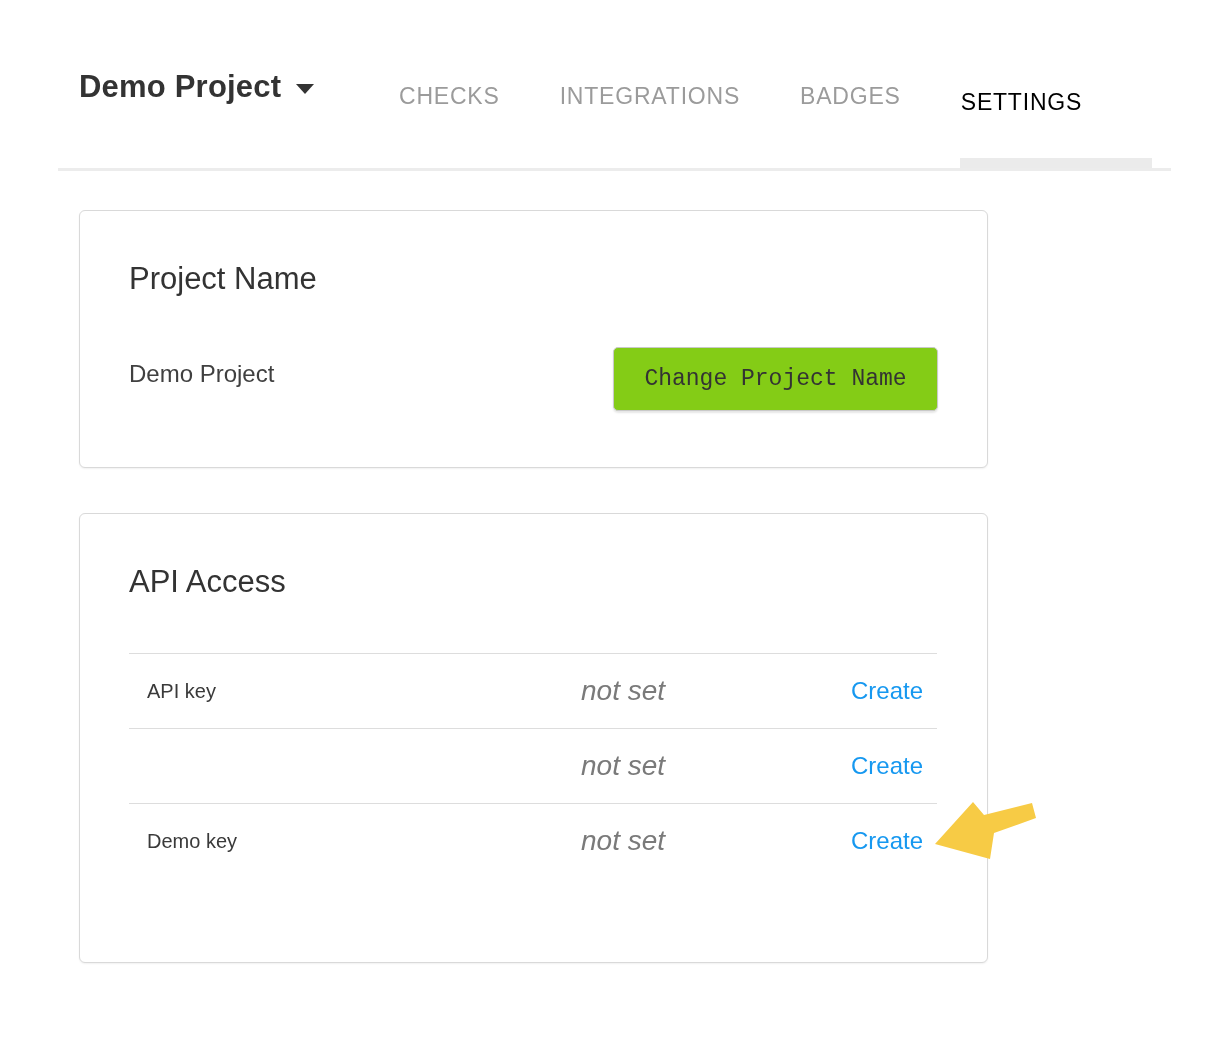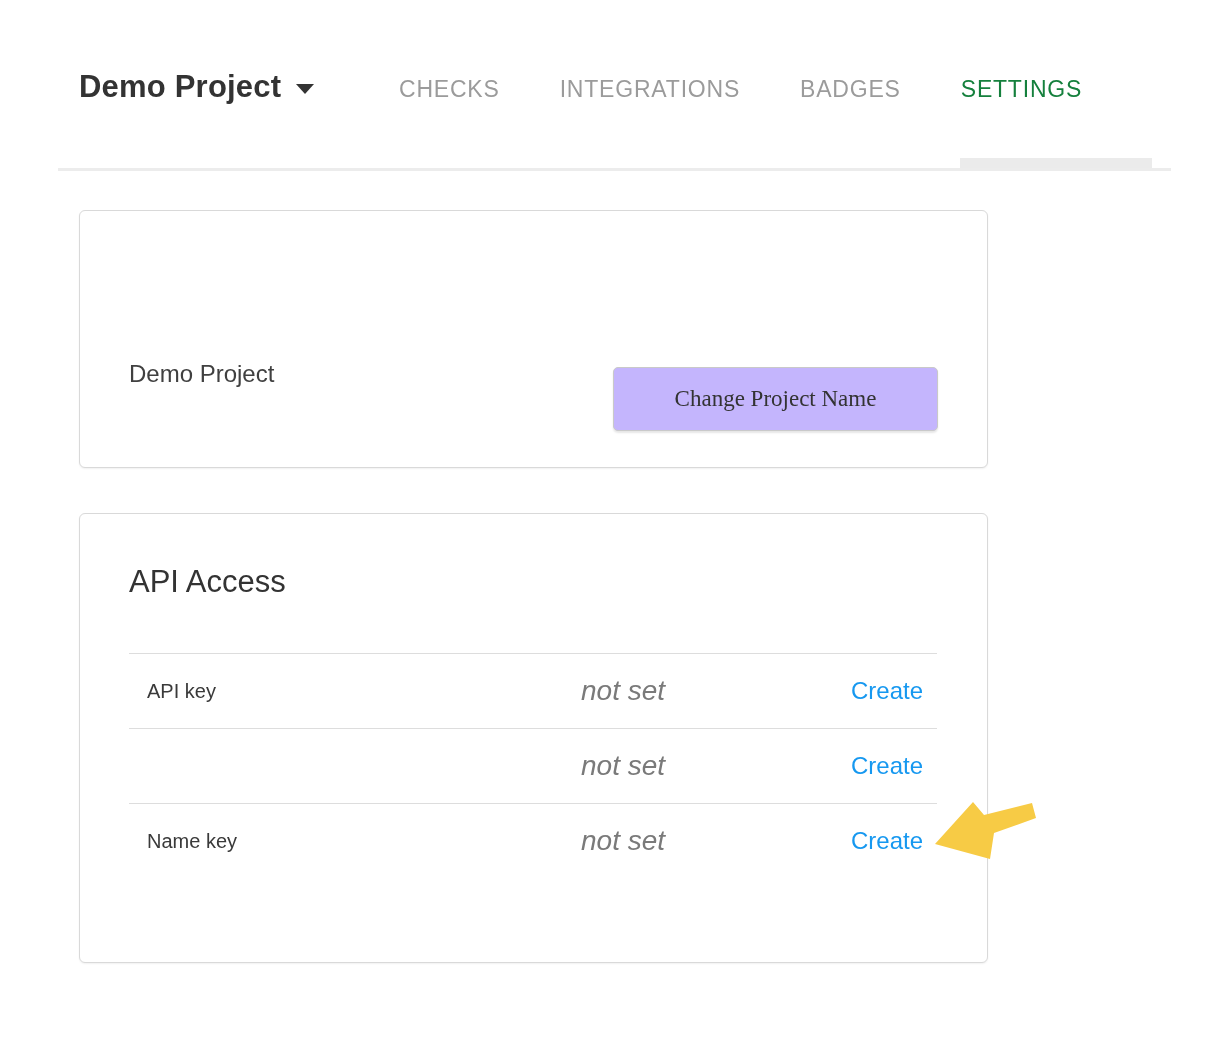--- a/index.html
+++ b/index.html
@@ -29,21 +29,21 @@
     margin-top: 4px;
   }
   .top-nav {
     position: absolute; left: 399px; top: 76px;
     display: flex; gap: 60px; align-items: center; justify-content: center;
   }
   .nav-item {
     font-size: 23px; letter-spacing: 0.8px; color: #9b9b9b;
     text-decoration: none; white-space: nowrap; cursor: pointer;
   }
-  .nav-item.active { color: #15803d; }
+  .nav-item.active { color: #000000; margin-top: 13px; }
   .tab-indicator {
     position: absolute; left: 960px; top: 158px;
     width: 192px; height: 12px; background: #ebebeb;
   }
   .header-divider {
     position: absolute; left: 58px; top: 168px;
     width: 1113px; height: 3px; background: #ececec;
   }
 
   
@@ -58,24 +58,24 @@
     white-space: nowrap;
   }
   .card-project-name { top: 210px; height: 258px; }
   .card-api-access  { top: 513px; height: 450px; padding-left: 26px; }
 
   .current-name {
     position: absolute; left: 49px; top: 149px;
     font-size: 24px; color: #404040; line-height: 1.2;
   }
   .change-btn {
-    position: absolute; left: 533px; top: 156px;
+    position: absolute; left: 533px; top: 136px;
     width: 325px; height: 64px;
-    background: #c4b5fd; border: 1px solid #c9c9c9; border-radius: 5px;
-    font-family: Liberation Serif, serif;
+    background: #84cc16; border: 1px solid #c9c9c9; border-radius: 5px;
+    font-family: Liberation Mono, monospace;
     font-size: 23px; color: #333;
     box-shadow: 0 2px 2px rgba(0,0,0,0.10);
     cursor: pointer;
   }
 
   
   .api-table {
     position: absolute; left: 49px; top: 139px; width: 808px;
   }
   .api-row {
@@ -116,41 +116,42 @@
   <a class="nav-item">CHECKS</a>
   <a class="nav-item">INTEGRATIONS</a>
   <a class="nav-item">BADGES</a>
   <a class="nav-item active">SETTINGS</a>
 </nav>
 
 <div class="tab-indicator"></div>
 <div class="header-divider"></div>
 
 <section class="card card-project-name">
+  <h2 class="card-title">Project Name</h2>
   <div class="current-name">Demo Project</div>
   <button class="change-btn">Change Project Name</button>
 </section>
 
 <section class="card card-api-access">
   <h2 class="card-title">API Access</h2>
   <div class="api-table">
 
     <div class="api-row">
       <span class="api-row-label">API key</span>
       <span class="api-row-value">not set</span>
       <a class="api-row-action">Create</a>
     </div>
 
     <div class="api-row">
       <span class="api-row-value">not set</span>
       <a class="api-row-action">Create</a>
     </div>
 
     <div class="api-row">
-      <span class="api-row-label">Name key</span>
+      <span class="api-row-label">Demo key</span>
       <span class="api-row-value">not set</span>
       <a class="api-row-action">Create</a>
     </div>
 
   </div>
 </section>
 
 <svg class="arrow-annotation" viewBox="0 0 106 64">
   <polygon points="3,47 41,5 52,18 100,6 104,21 62,36 58,62" fill="#f7cb45"></polygon>
 </svg>

